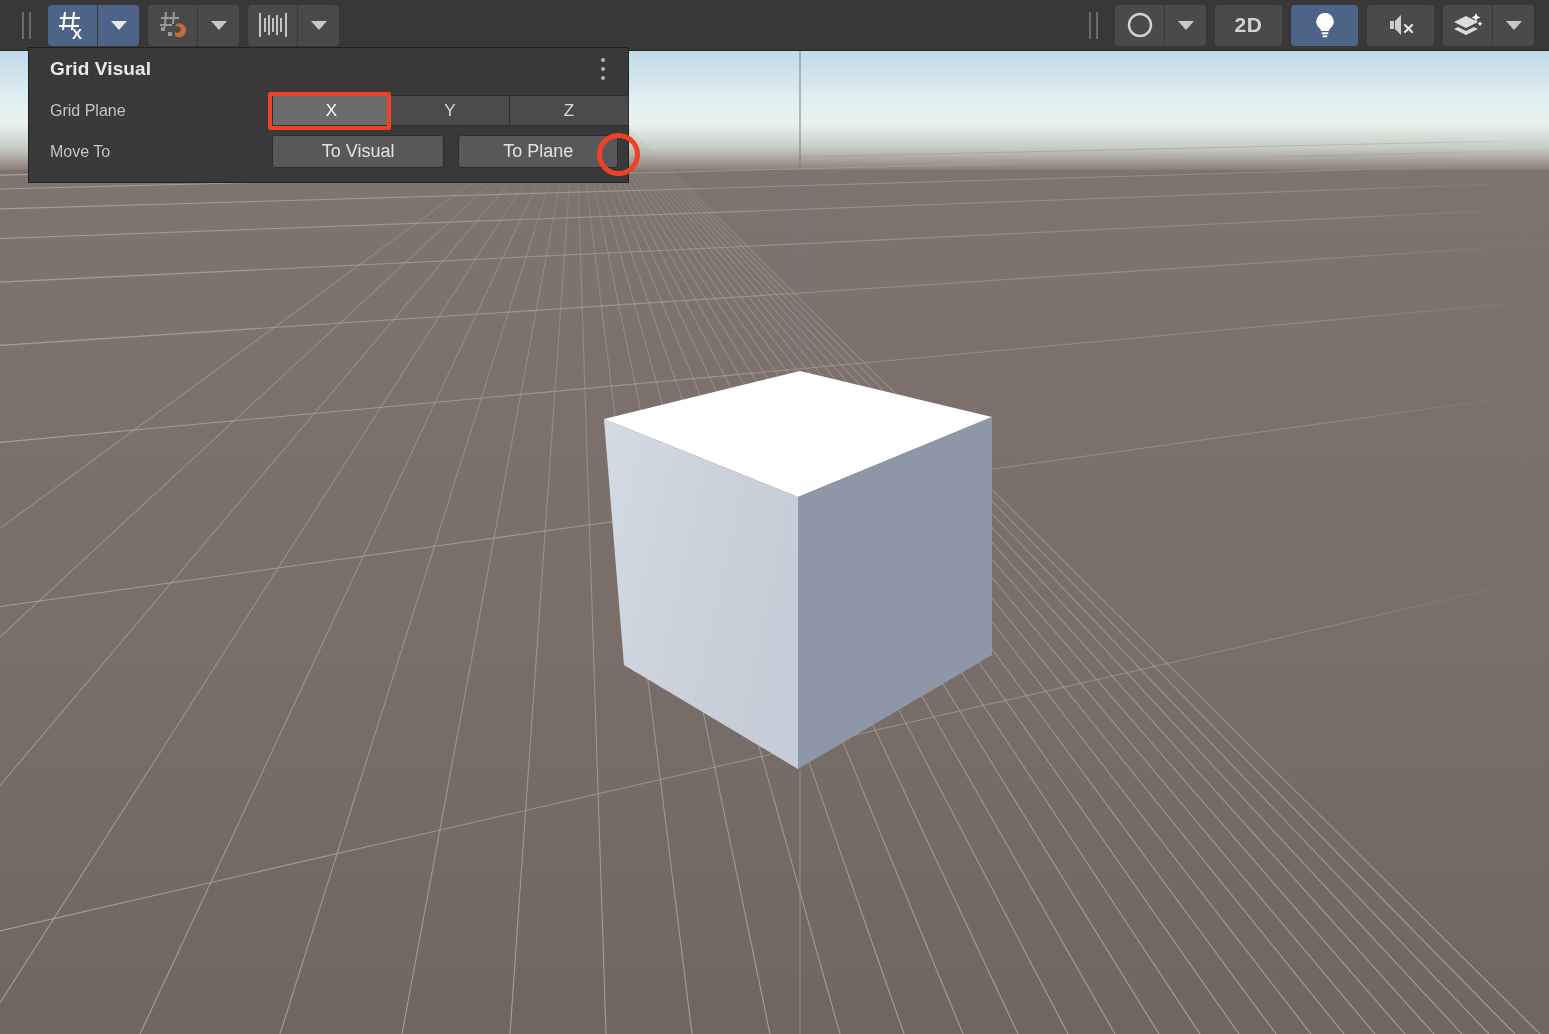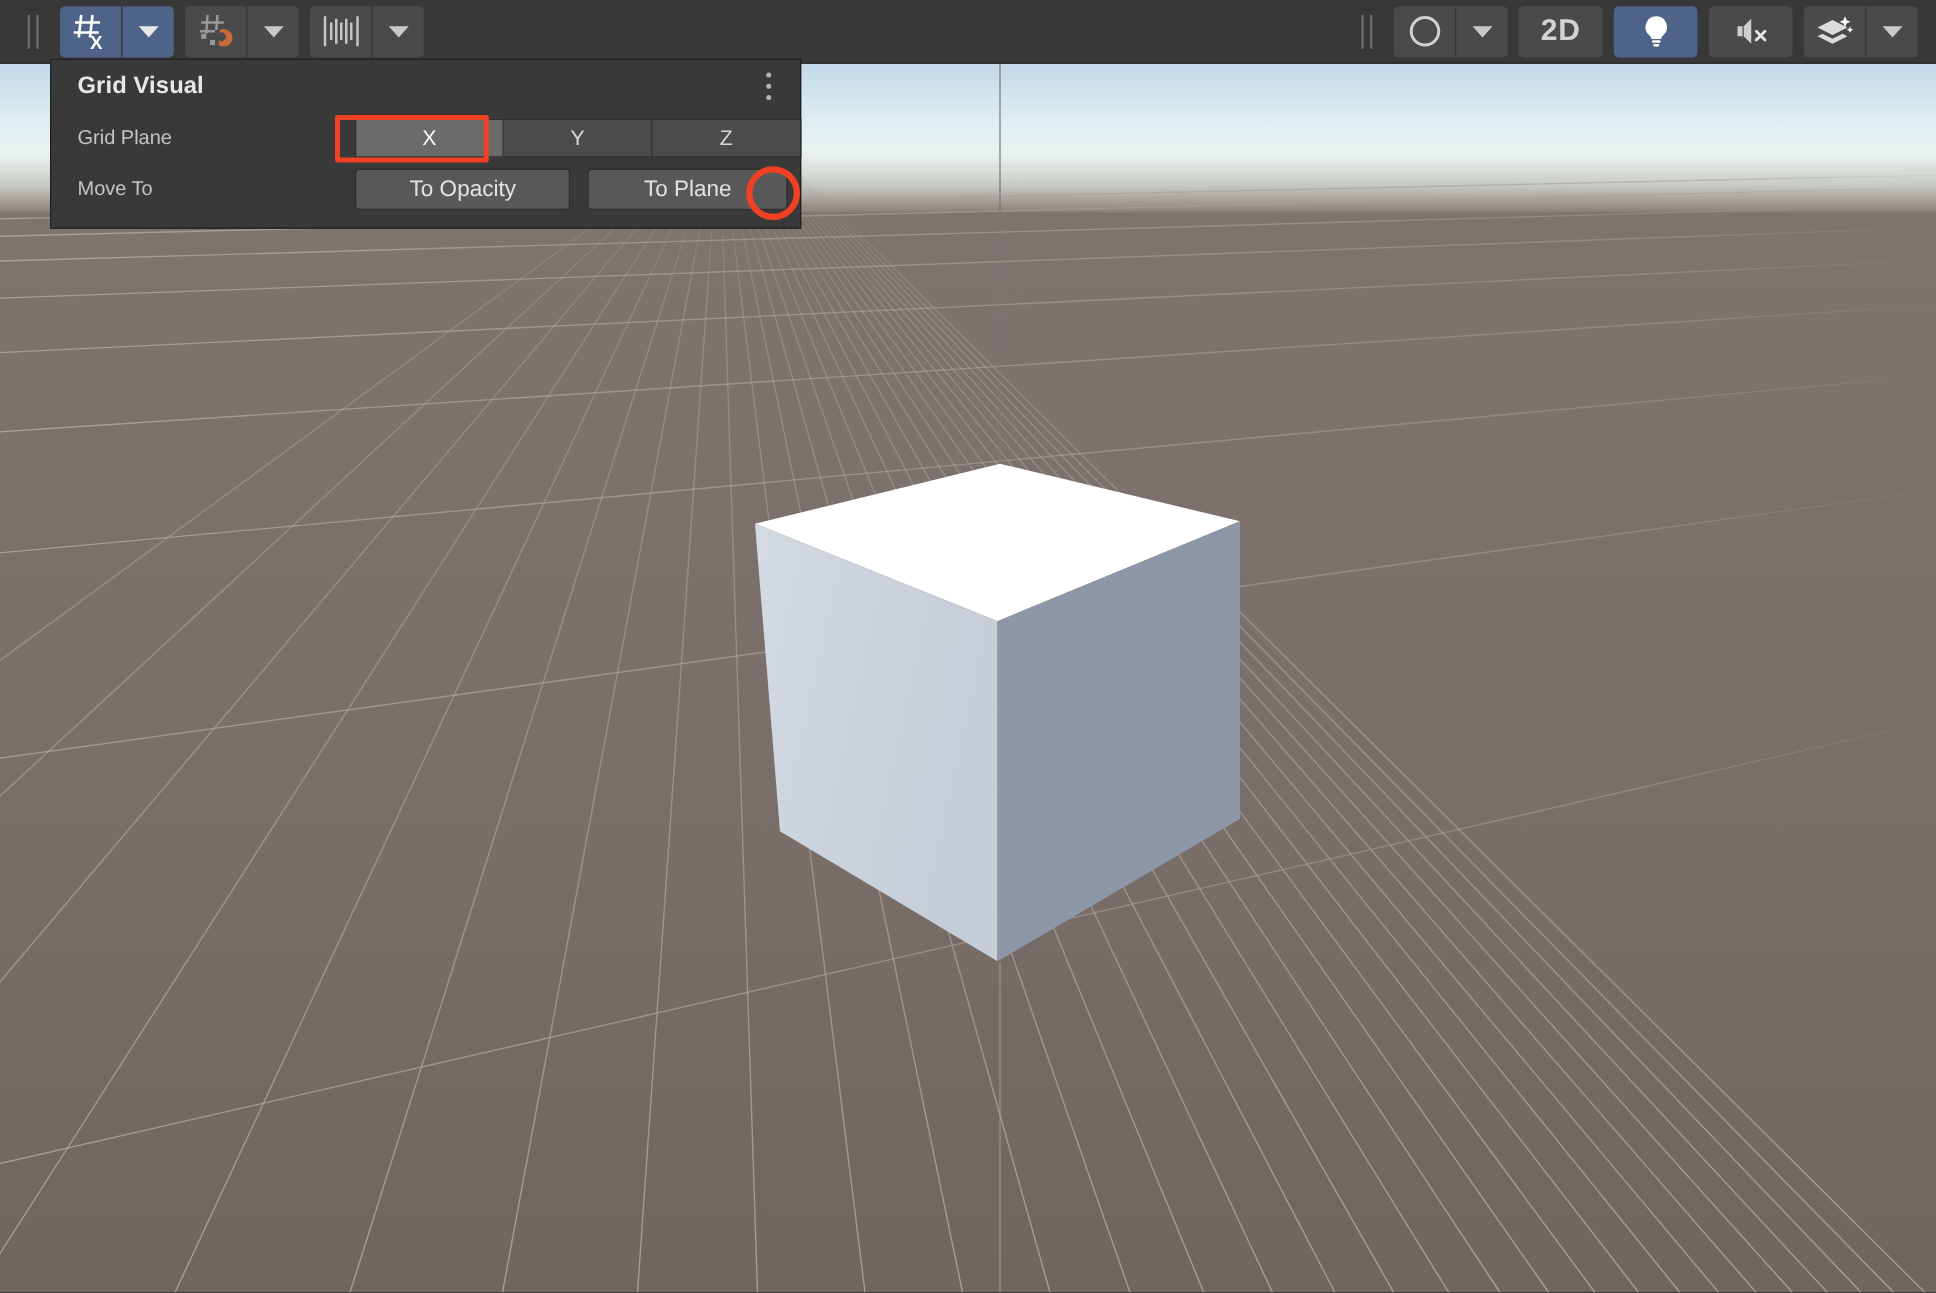--- a/index.html
+++ b/index.html
@@ -73,25 +73,25 @@
   .tb-btn.solo  { border-radius:4px; }
   .tb-btn.active { background:#4d6387; }
   .tb-btn.arrow { min-width:41px; }
   .tb-sep { width:1px; height:41px; background:#3a3a3a; }
   .tb-btn svg { display:block; }
   .caret {
     width:0;height:0;border-left:8px solid transparent;border-right:8px solid transparent;
     border-top:9px solid #c9c9c9;
   }
   .tb-btn.active .caret { border-top-color:#e7e7e7; }
-  .tb-2d { font-size:24px; font-weight:bold; letter-spacing:0.5px; color:#d2d2d2; }
+  .tb-2d { font-size:21px; font-weight:bold; letter-spacing:0.5px; color:#d2d2d2; }
 
   
   #grid-panel {
-    position:absolute; left:40px; top:47px; width:601px;
+    position:absolute; left:28px; top:47px; width:601px;
     background:#393939;
     border:1px solid #212121;
     z-index:50;
     padding:0 10px 10px 10px;
   }
   .panel-head {
     display:flex; align-items:center; height:42px;
     padding:0 2px 0 11px;
   }
   .panel-title {
@@ -377,21 +377,21 @@
       <div class="seg-wrap">
         <div class="seg-btn selected">X</div>
         <div class="seg-btn">Y</div>
         <div class="seg-btn">Z</div>
       </div>
     </div>
 
 
     <div class="row">
       <span class="row-label">Move To</span>
-      <div class="mt-btn mt-handle">To Opacity</div>
+      <div class="mt-btn mt-handle">To Visual</div>
       <div class="mt-btn mt-origin">To Plane</div>
     </div>
   </div>
 
   <div class="annot-rect" style="left:268px; top:92px; width:123px; height:38px;"></div>
   <div class="annot-circle" style="left:597px; top:133px; width:43px; height:43px;"></div>
 
 </div>
 
 </body></html>

